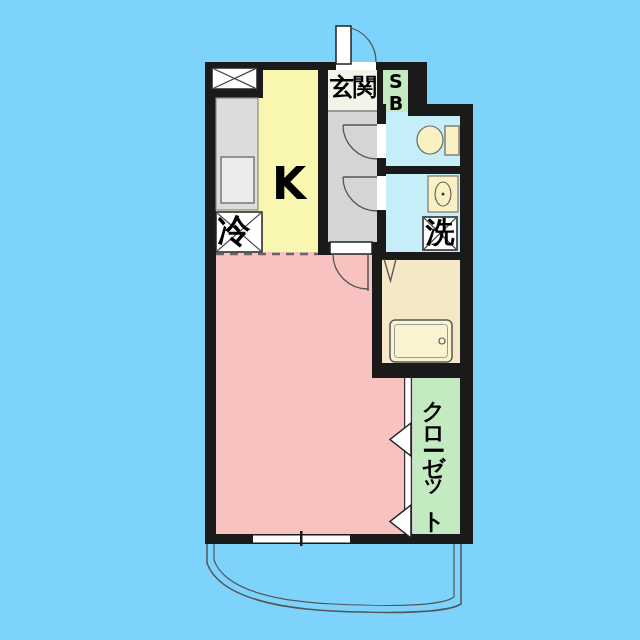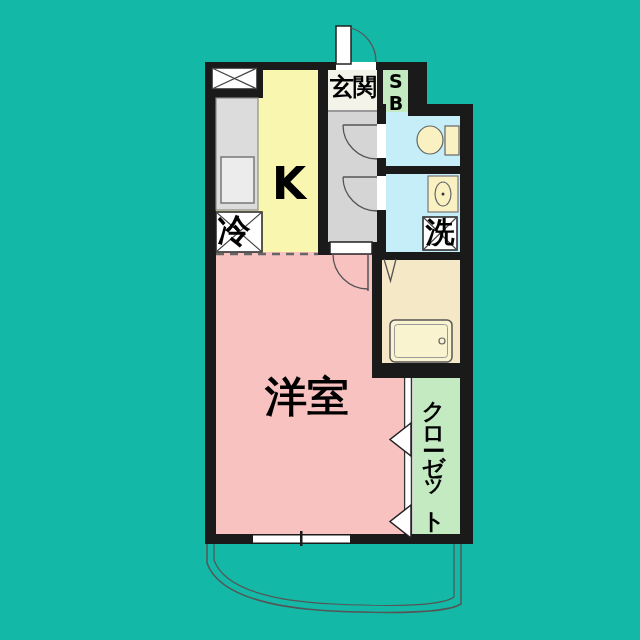--- a/index.html
+++ b/index.html
@@ -1,16 +1,16 @@
 <!DOCTYPE html>
 <html><head>
 <meta charset="utf-8">
 <style>
   html,body{margin:0;padding:0;background:#ffffff;}
-  #stage{position:relative;width:640px;height:640px;background:#14b8a6;overflow:hidden;
+  #stage{position:relative;width:640px;height:640px;background:#7dd3fc;overflow:hidden;
          font-family:"DejaVu Sans",sans-serif;}
   #plan-svg{position:absolute;left:0;top:0;}
   .lbl{position:absolute;color:#000;font-weight:600;line-height:1.05;
        font-family:"DejaVu Sans",sans-serif;white-space:nowrap;}
   .lbl.center{text-align:center;}
   .vert{writing-mode:vertical-rl;text-orientation:upright;}
 </style>
 </head>
 <body>
 
@@ -110,15 +110,14 @@
     <path d="M207,544 L207,563 Q222,605 332,611 Q442,616 461,604 L461,544" fill="none" stroke="#555" stroke-width="1.5"></path>
     <path d="M214,544 L214,560 Q228,599 334,604 Q438,609 454,597 L454,544" fill="none" stroke="#555" stroke-width="1.2"></path>
   </g>
 </svg>
 
   <div class="lbl center" style="left:326px;top:75px;width:54px;font-size:24px;letter-spacing:-1px;">玄関</div>
   <div class="lbl vert" style="left:385px;top:70px;font-size:19px;">SB</div>
   <div class="lbl center" style="left:267px;top:161px;width:44px;font-size:44px;">K</div>
   <div class="lbl center" style="left:211px;top:214px;width:46px;font-size:33px;">冷</div>
   <div class="lbl center" style="left:423px;top:217px;width:34px;font-size:29px;">洗</div>
-  <div class="lbl center" style="left:258px;top:375px;width:98px;font-size:42px;">洋室</div>
   <div class="lbl vert" style="left:422px;top:384px;height:152px;font-size:23px;letter-spacing:1px;">クローゼット</div>
 </div>
 
 </body></html>

